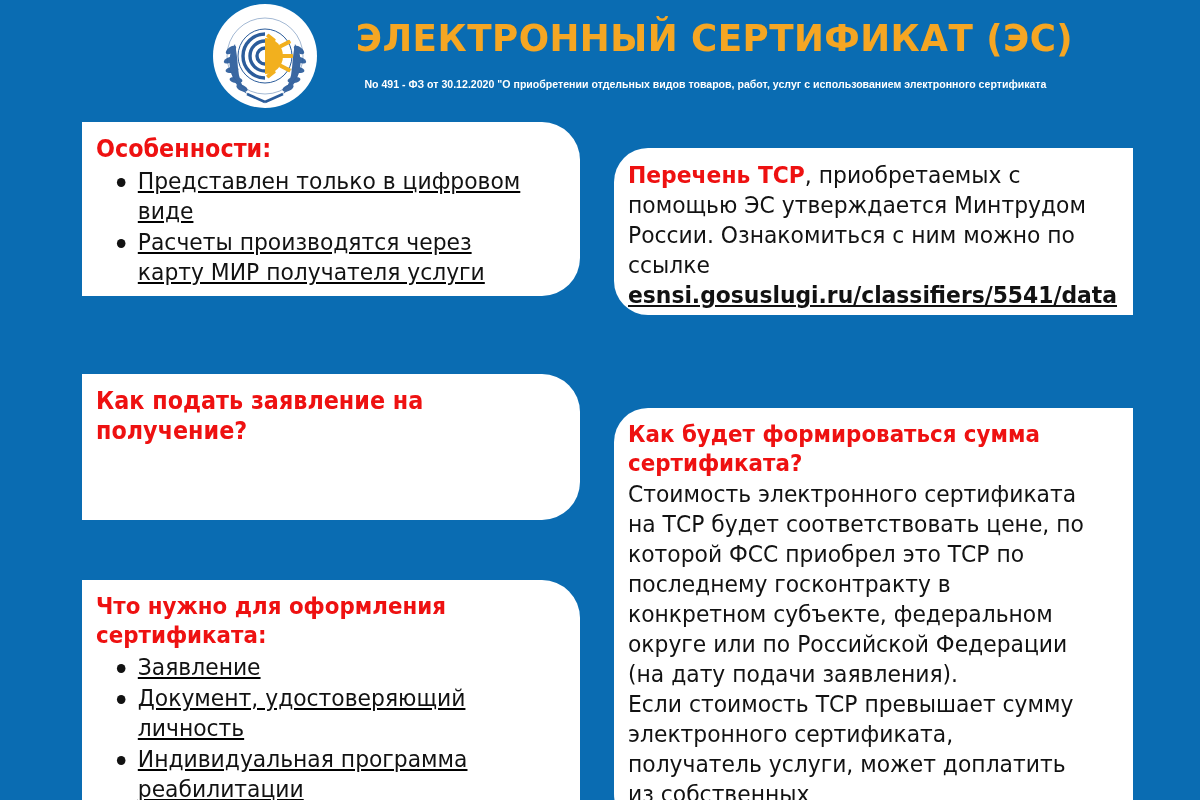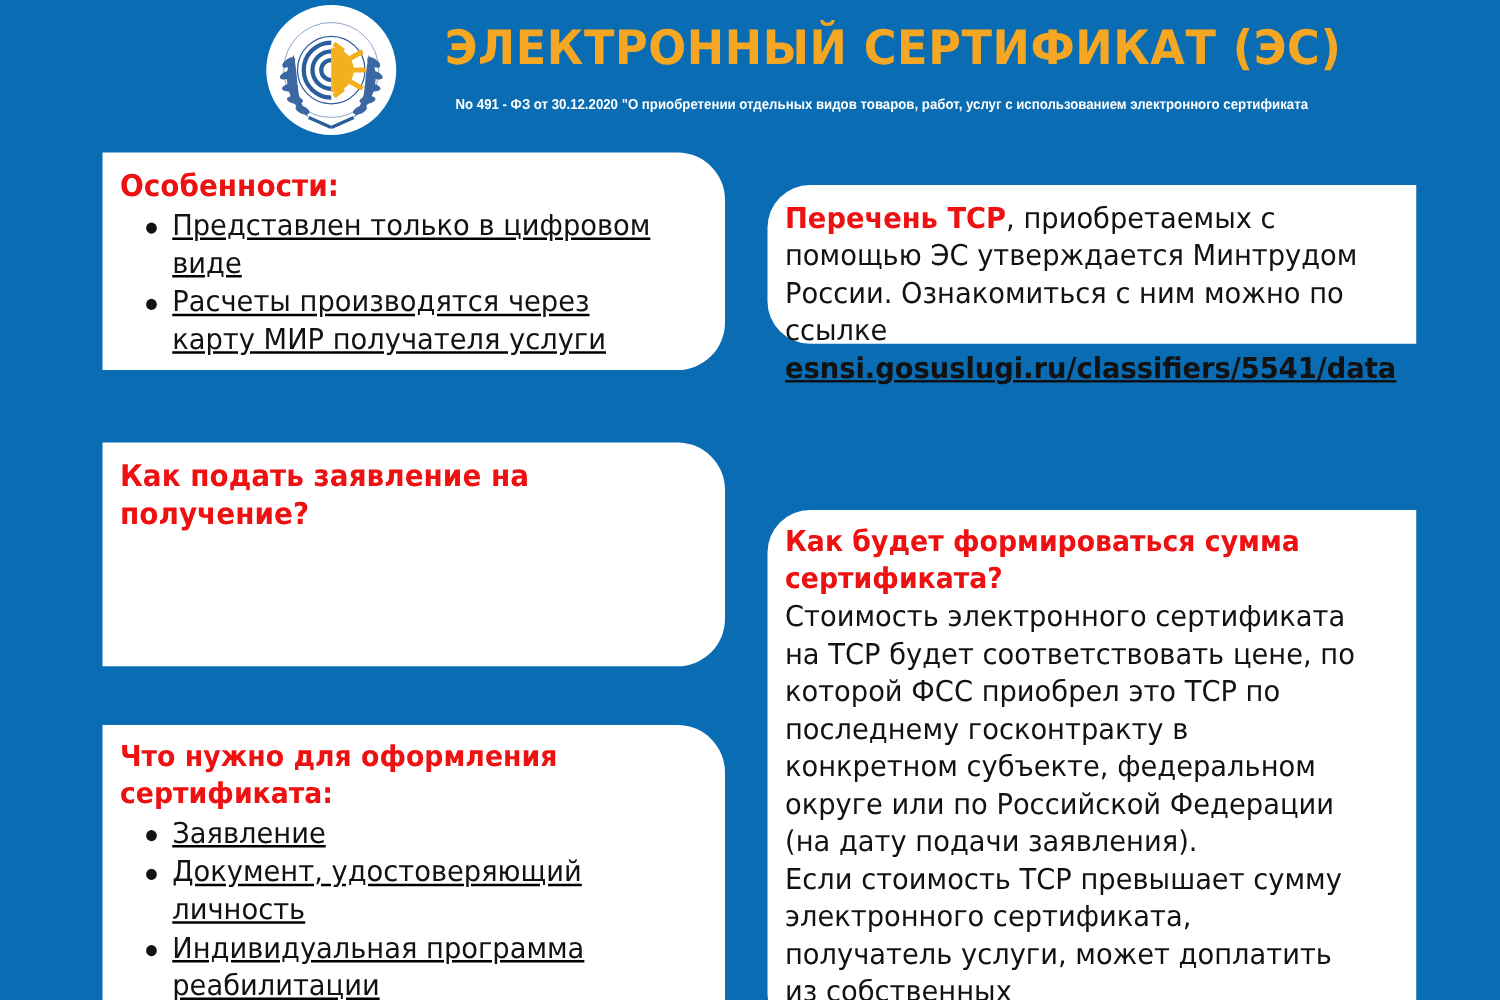--- a/index.html
+++ b/index.html
@@ -84,22 +84,22 @@
   }
 
   
   .card.right {
     left:614px;
     width:519px;
     border-radius:34px 0 0 34px;
   }
 
   .card-1 { top:122px;  height:174px; }
-  .card-2 { top:148px;  height:127px; }
-  .card-3 { top:354px;  height:179px; }
+  .card-2 { top:148px;  height:167px; }
+  .card-3 { top:374px;  height:146px; }
   .card-4 { top:580px;  height:260px; }
   .card-5 { top:408px;  height:420px; }
 
   
   .heading {
     font-family:"DejaVu Sans", sans-serif;
     font-weight:bold;
     font-size:24px;
     line-height:30px;
     color:#ee1111;

